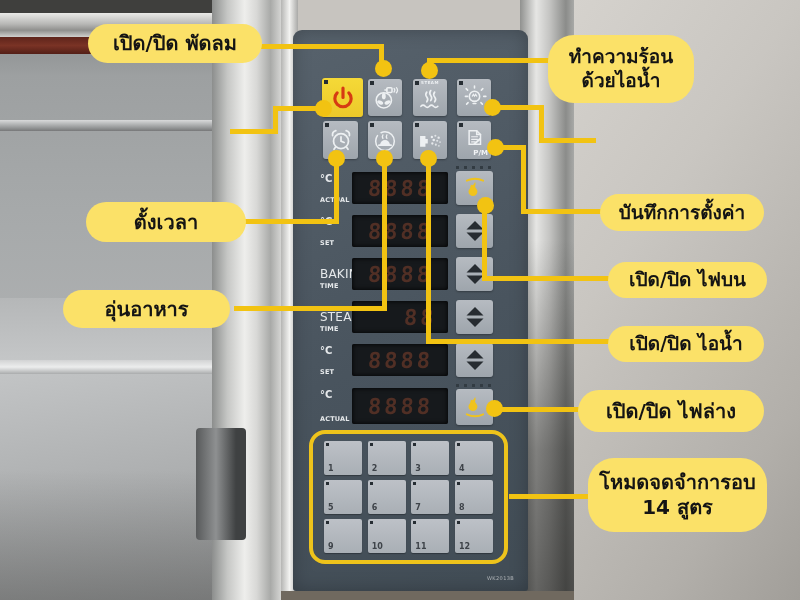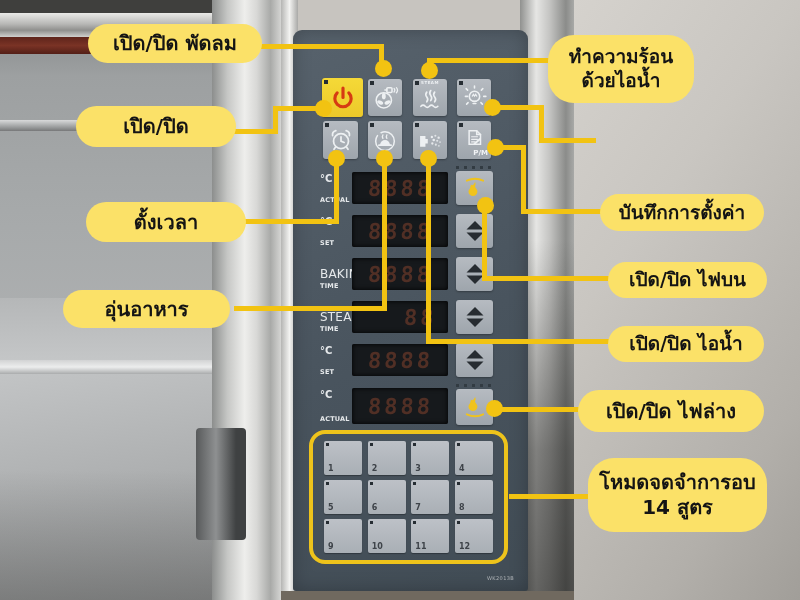--- a/index.html
+++ b/index.html
@@ -352,23 +352,20 @@
   <div class="dot" style="left:420px;top:150px;"></div>
 
   <div class="ln" style="left:494px;top:407px;width:86px;height:5px;"></div>
   <div class="dot" style="left:486px;top:400px;"></div>
 
   <div class="ln" style="left:509px;top:494px;width:81px;height:5px;"></div>
 
   <div class="pill" style="left:88px;top:24px;width:174px;height:39px;">
     <span>เปิด/ปิด พัดลม</span>
   </div>
-  <div class="pill" style="left:76px;top:106px;width:160px;height:41px;">
-    <span>เปิด/ปิด</span>
-  </div>
   <div class="pill" style="left:86px;top:202px;width:160px;height:40px;">
     <span>ตั้งเวลา</span>
   </div>
   <div class="pill" style="left:63px;top:290px;width:167px;height:38px;">
     <span>อุ่นอาหาร</span>
   </div>
   <div class="pill" style="left:548px;top:24px;width:146px;height:68px;font-size:19px;margin-top:11px;">
     <span>ทำความร้อน</span>
     <span>ด้วยไอน้ำ</span>
   </div>

